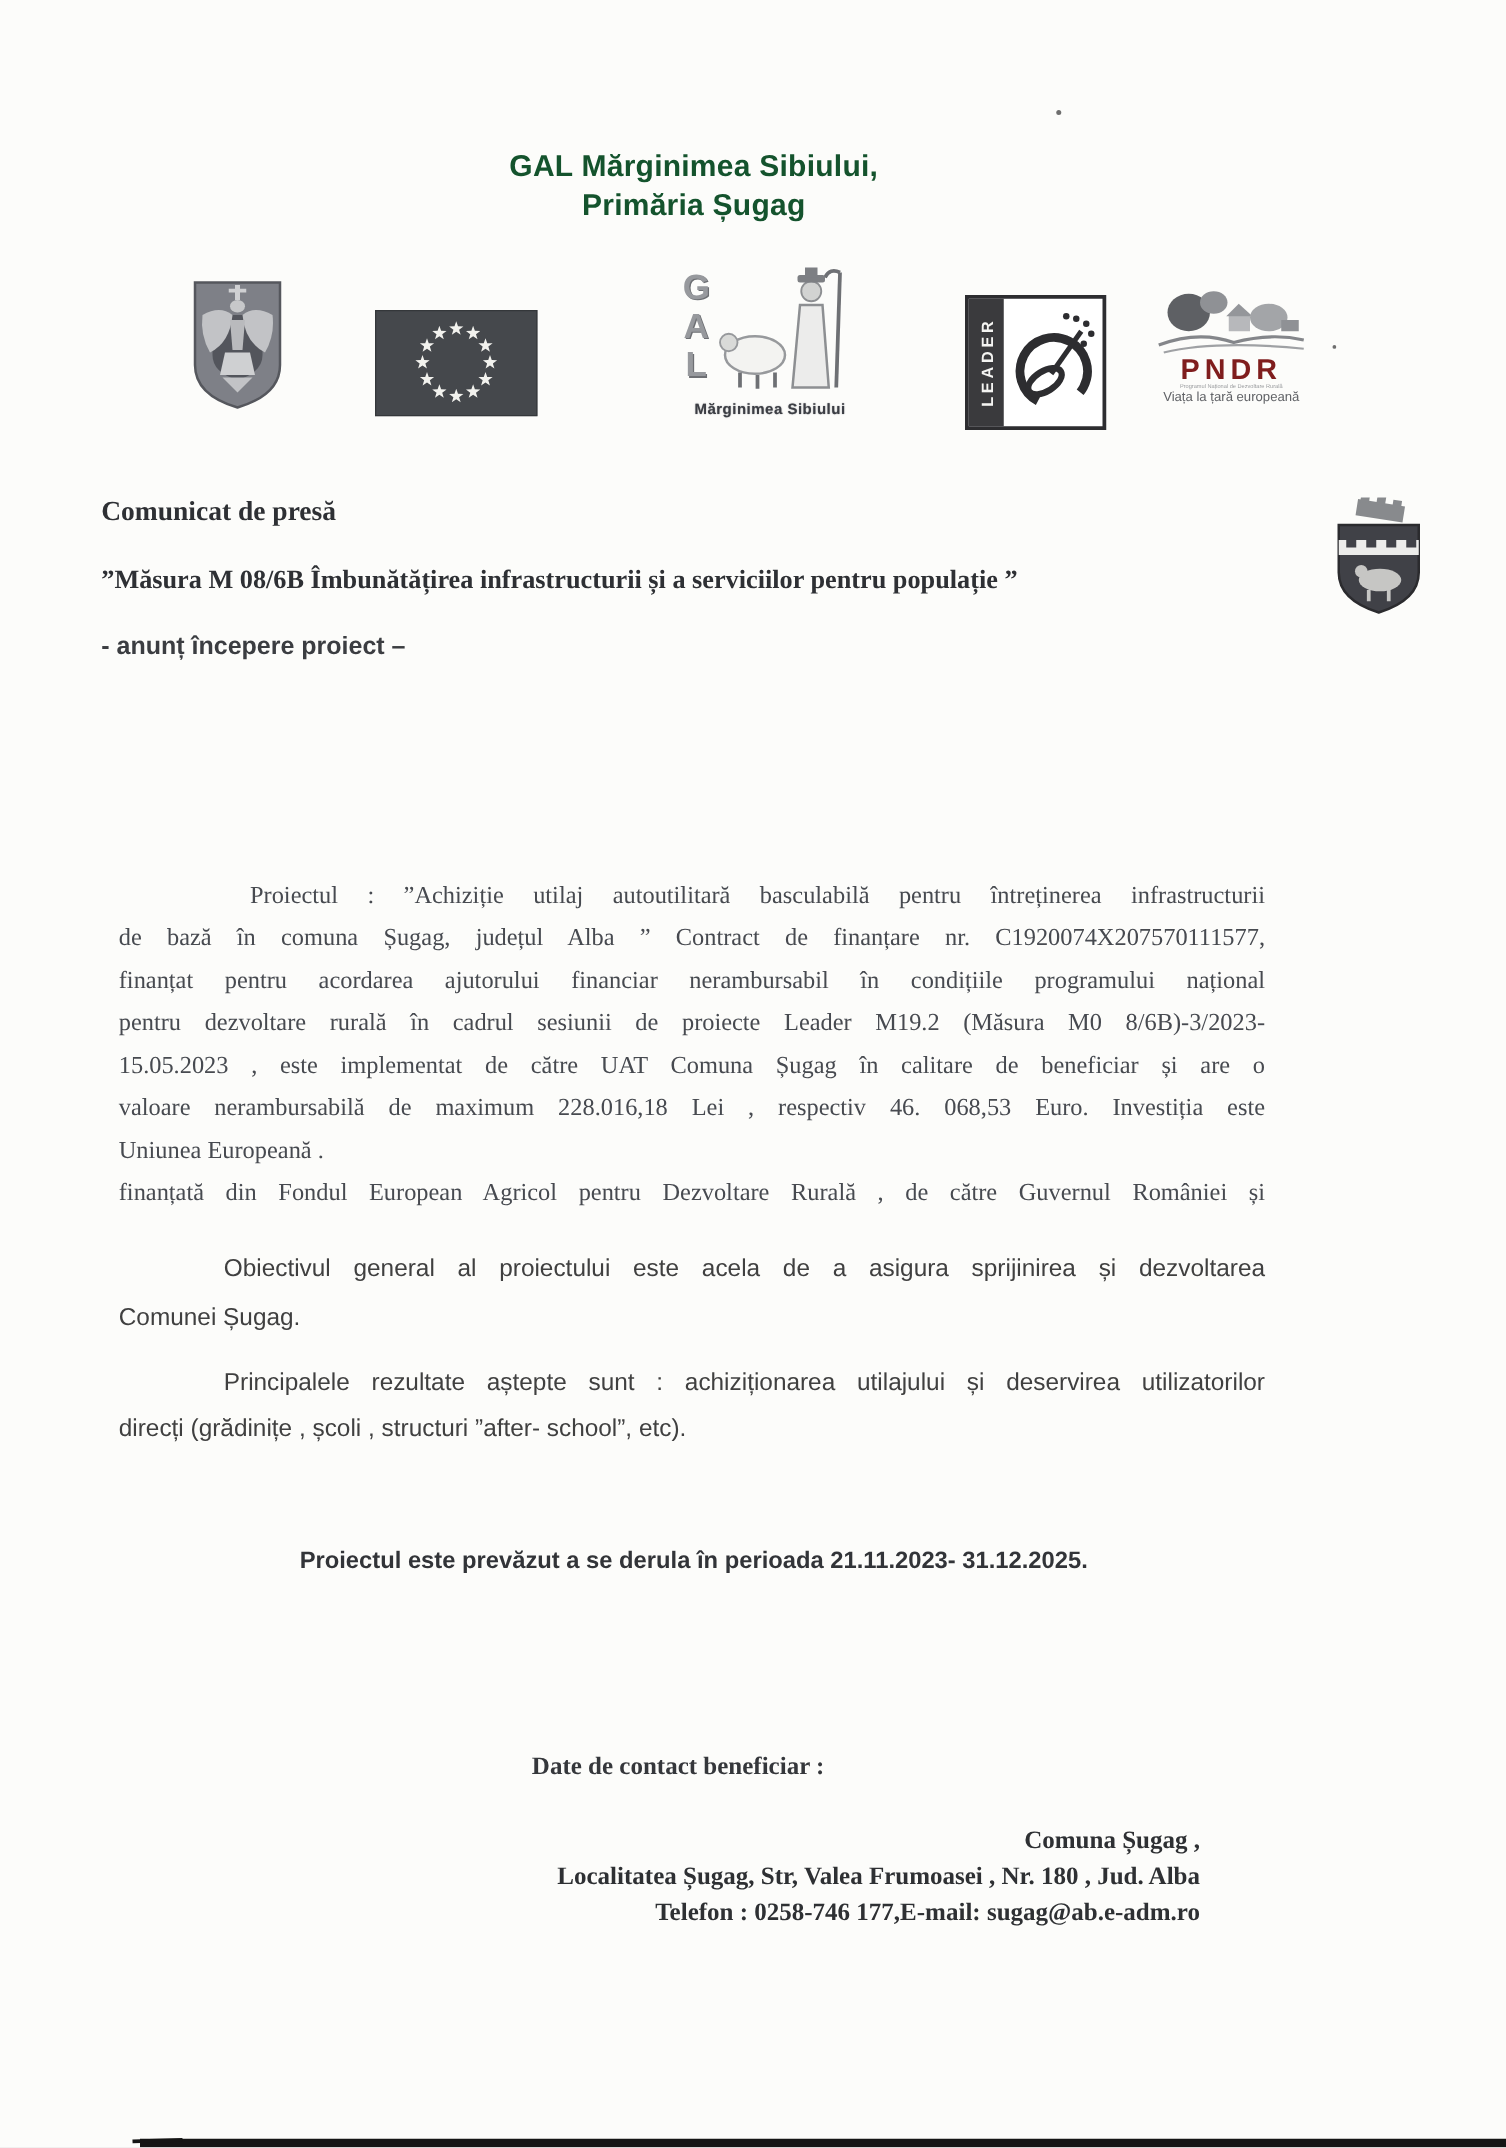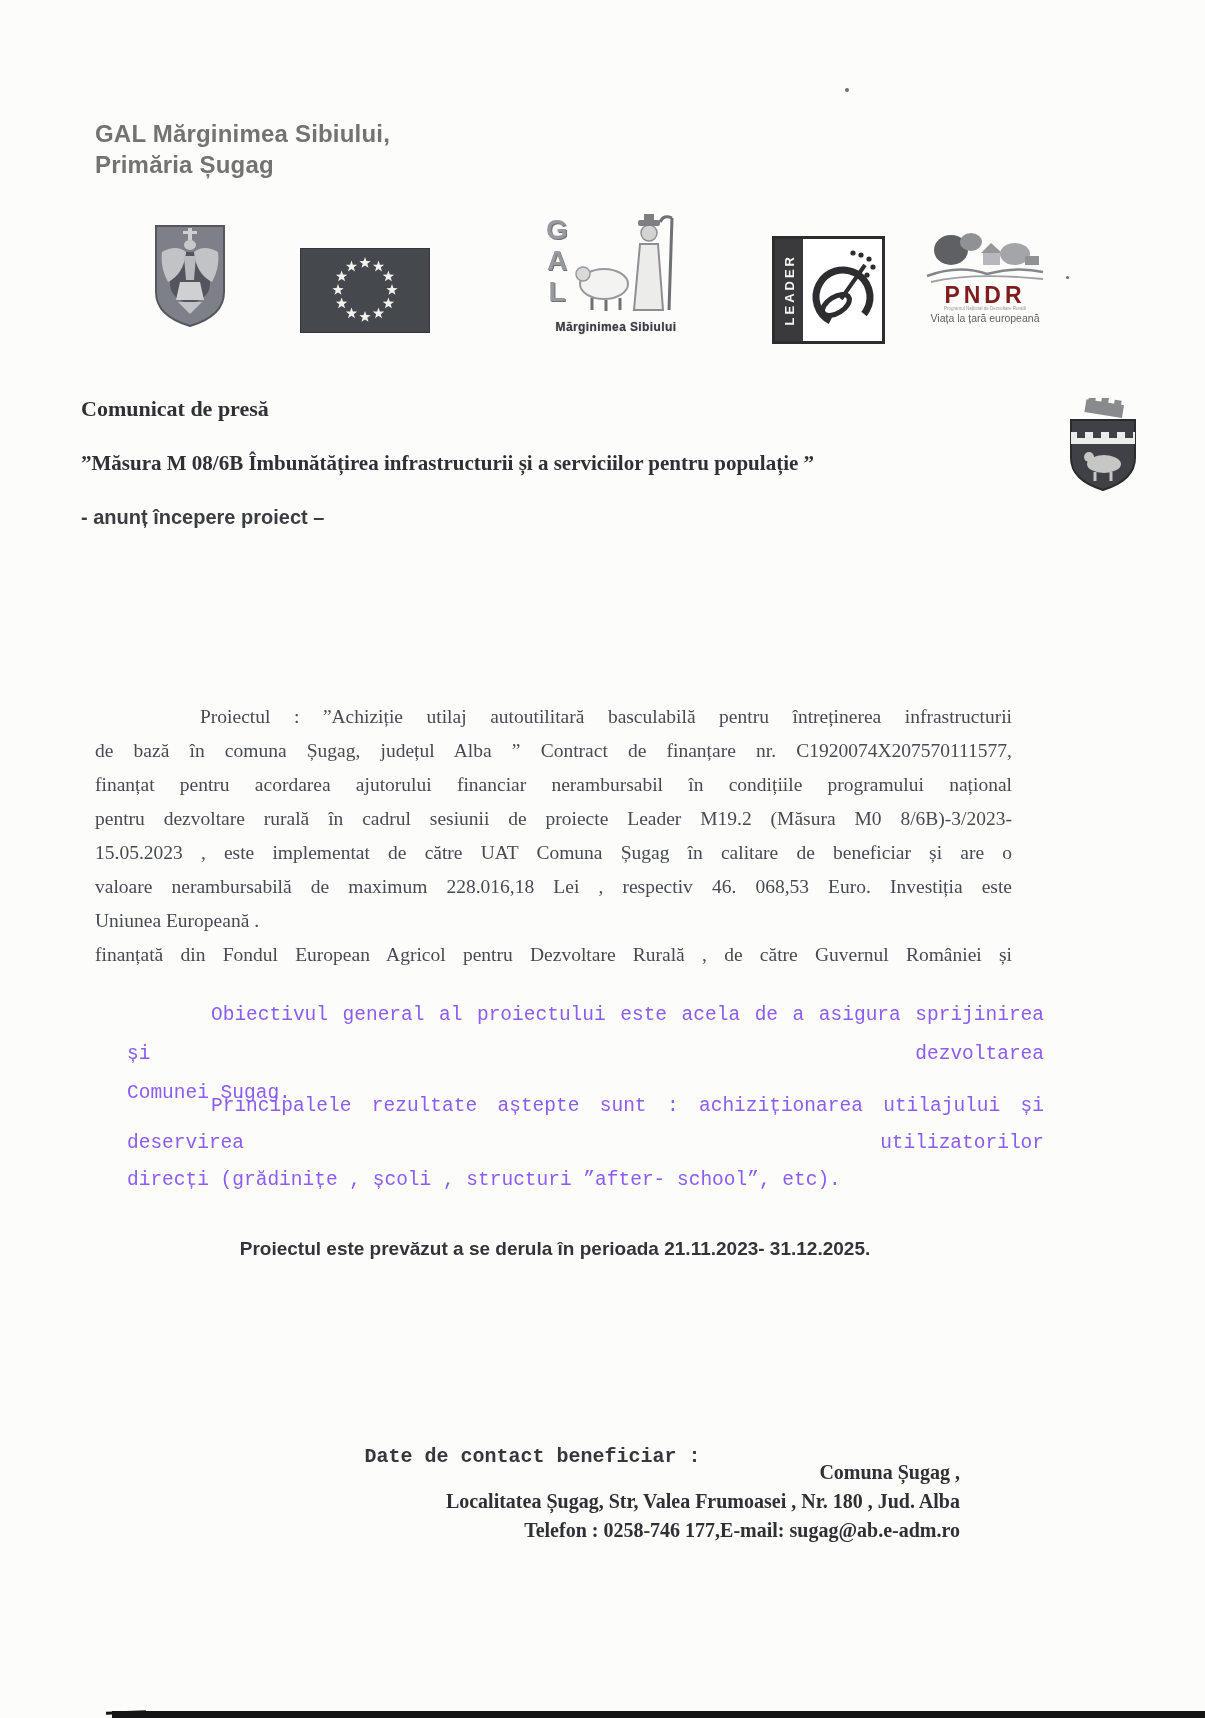--- a/index.html
+++ b/index.html
@@ -5,23 +5,23 @@
   html,body{margin:0;padding:0;background:#e8e8e6;}
   .page{
     position:relative;width:1205px;height:1718px;margin:0 auto;
     background:#fcfcfa;overflow:hidden;
     font-family:"Liberation Serif",serif;color:#3a3d42;
   }
   [data-name]{box-sizing:border-box;}
 
   
   .org-title{
-    position:absolute;left:95px;top:118px;width:920px;text-align:left;
+    position:absolute;left:95px;top:118px;width:920px;text-align:center;
     font-family:"Liberation Sans",sans-serif;font-weight:bold;
-    font-size:24px;line-height:31px;color:#737373;letter-spacing:.2px;
+    font-size:24px;line-height:31px;color:#14532d;letter-spacing:.2px;
   }
 
   
   .logo{position:absolute;}
   .logo svg{display:block;}
 
   .logo-gal{left:542px;top:210px;width:148px;height:124px;}
   .gal-letters{
     position:absolute;left:0;top:4px;width:30px;text-align:center;
     font-family:"Liberation Sans",sans-serif;font-weight:bold;font-size:28px;line-height:31px;
@@ -73,35 +73,35 @@
   .h-anunt{
     top:506px;font-family:"Liberation Sans",sans-serif;font-size:20px;color:#3b3d41;
   }
 
   
   .par{position:absolute;left:95px;width:917px;}
   .par .ln{text-align:justify;text-align-last:justify;}
   .par .ln.last{text-align:left;text-align-last:left;}
   .par-project{top:700px;font-size:19.5px;line-height:34px;color:#474a50;}
   .par-project .ln.first{text-indent:105px;}
-  .par-sans{font-family:Liberation Mono, monospace;color:#8b5cf6;margin-left:32px;}
+  .par-sans{font-family:Liberation Sans, sans-serif;color:#404040;}
   .par-objective{top:996px;font-size:19.5px;line-height:39px;}
   .par-objective .ln.first{text-indent:84px;}
   .par-results{top:1088px;font-size:19.5px;line-height:37px;}
   .par-results .ln.first{text-indent:84px;}
 
   .schedule{
     position:absolute;left:95px;top:1238px;width:920px;text-align:center;
     font-family:"Liberation Sans",sans-serif;font-weight:bold;font-size:19px;color:#323438;
   }
 
   
   .contact-heading{
-    position:absolute;left:100px;top:1402px;width:865px;text-align:center;
-    font-family:Liberation Mono, monospace;font-weight:bold;font-size:20px;color:#35373b;margin-top:43px;
+    position:absolute;left:110px;top:1402px;width:865px;text-align:center;
+    font-family:Liberation Serif, serif;font-weight:bold;font-size:20px;color:#35373b;
   }
   .contact-block{
     position:absolute;left:95px;top:1458px;width:865px;text-align:right;
     font-weight:bold;font-size:20px;line-height:29px;color:#2e3033;
   }
 
   
   .scan-dot{position:absolute;border-radius:50%;background:#6e6e6e;}
   .dot-a{left:845px;top:88px;width:4px;height:4px;}
   .dot-b{left:1066px;top:276px;width:3px;height:3px;}

